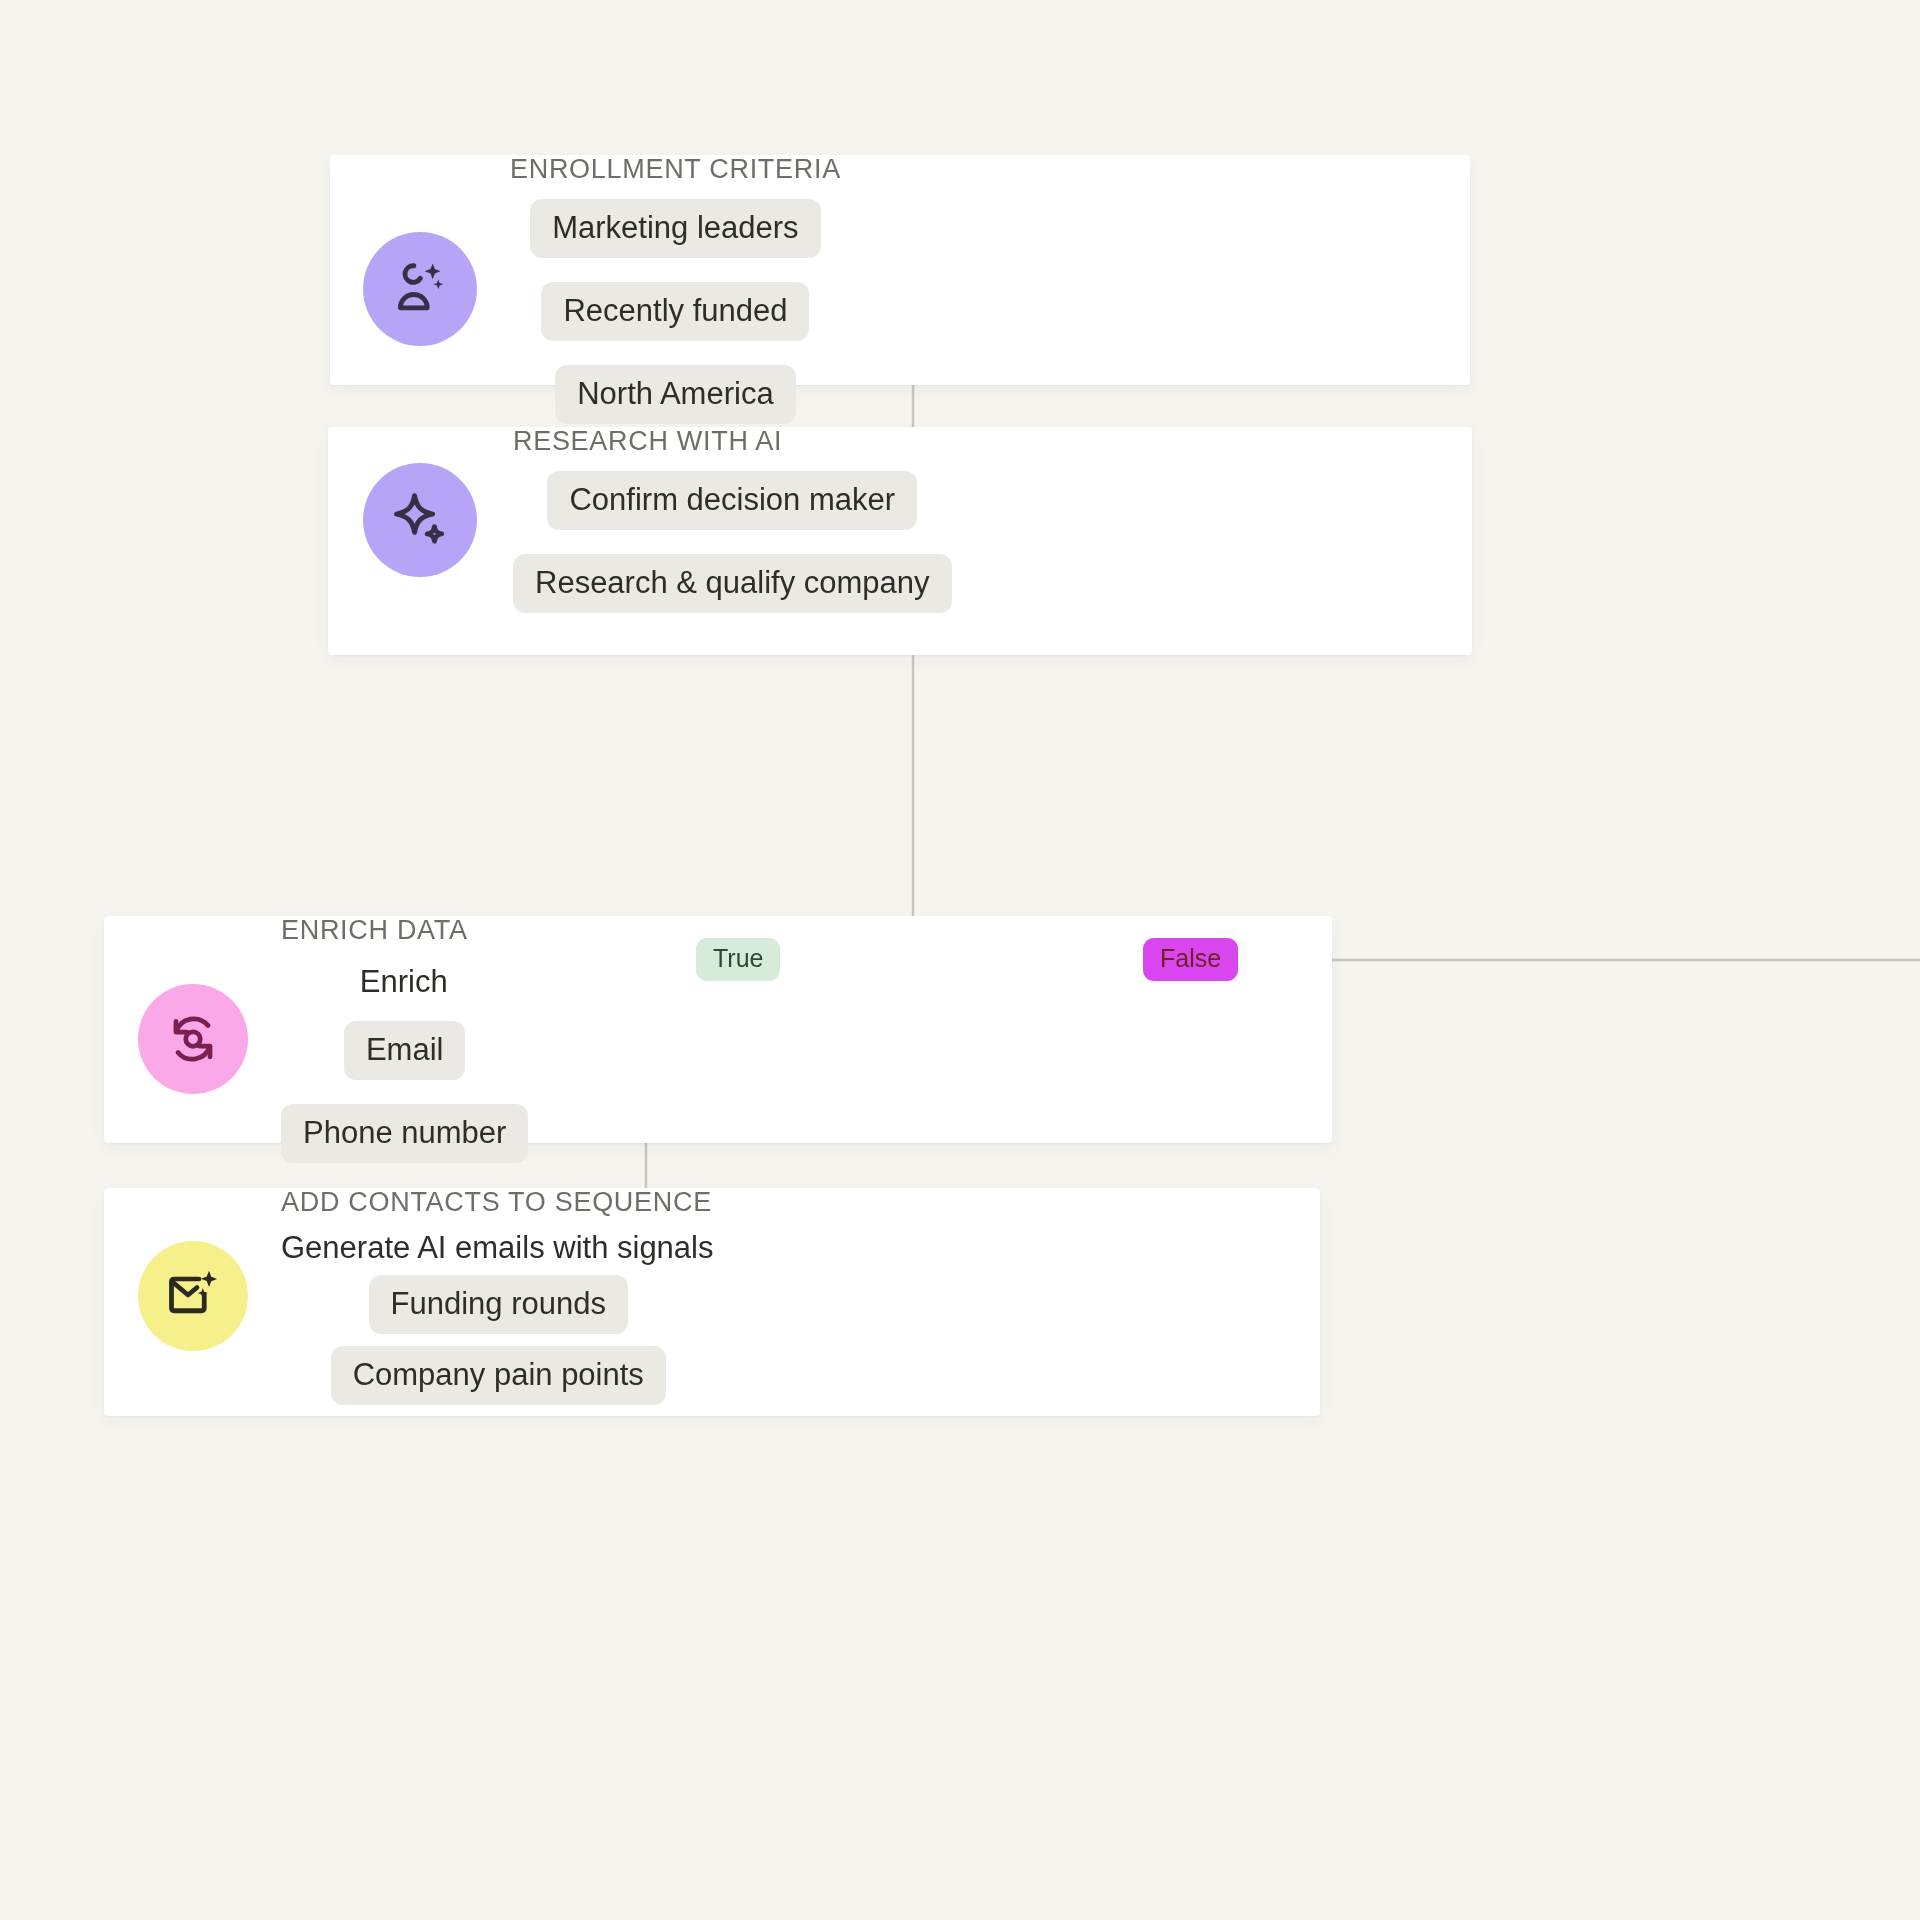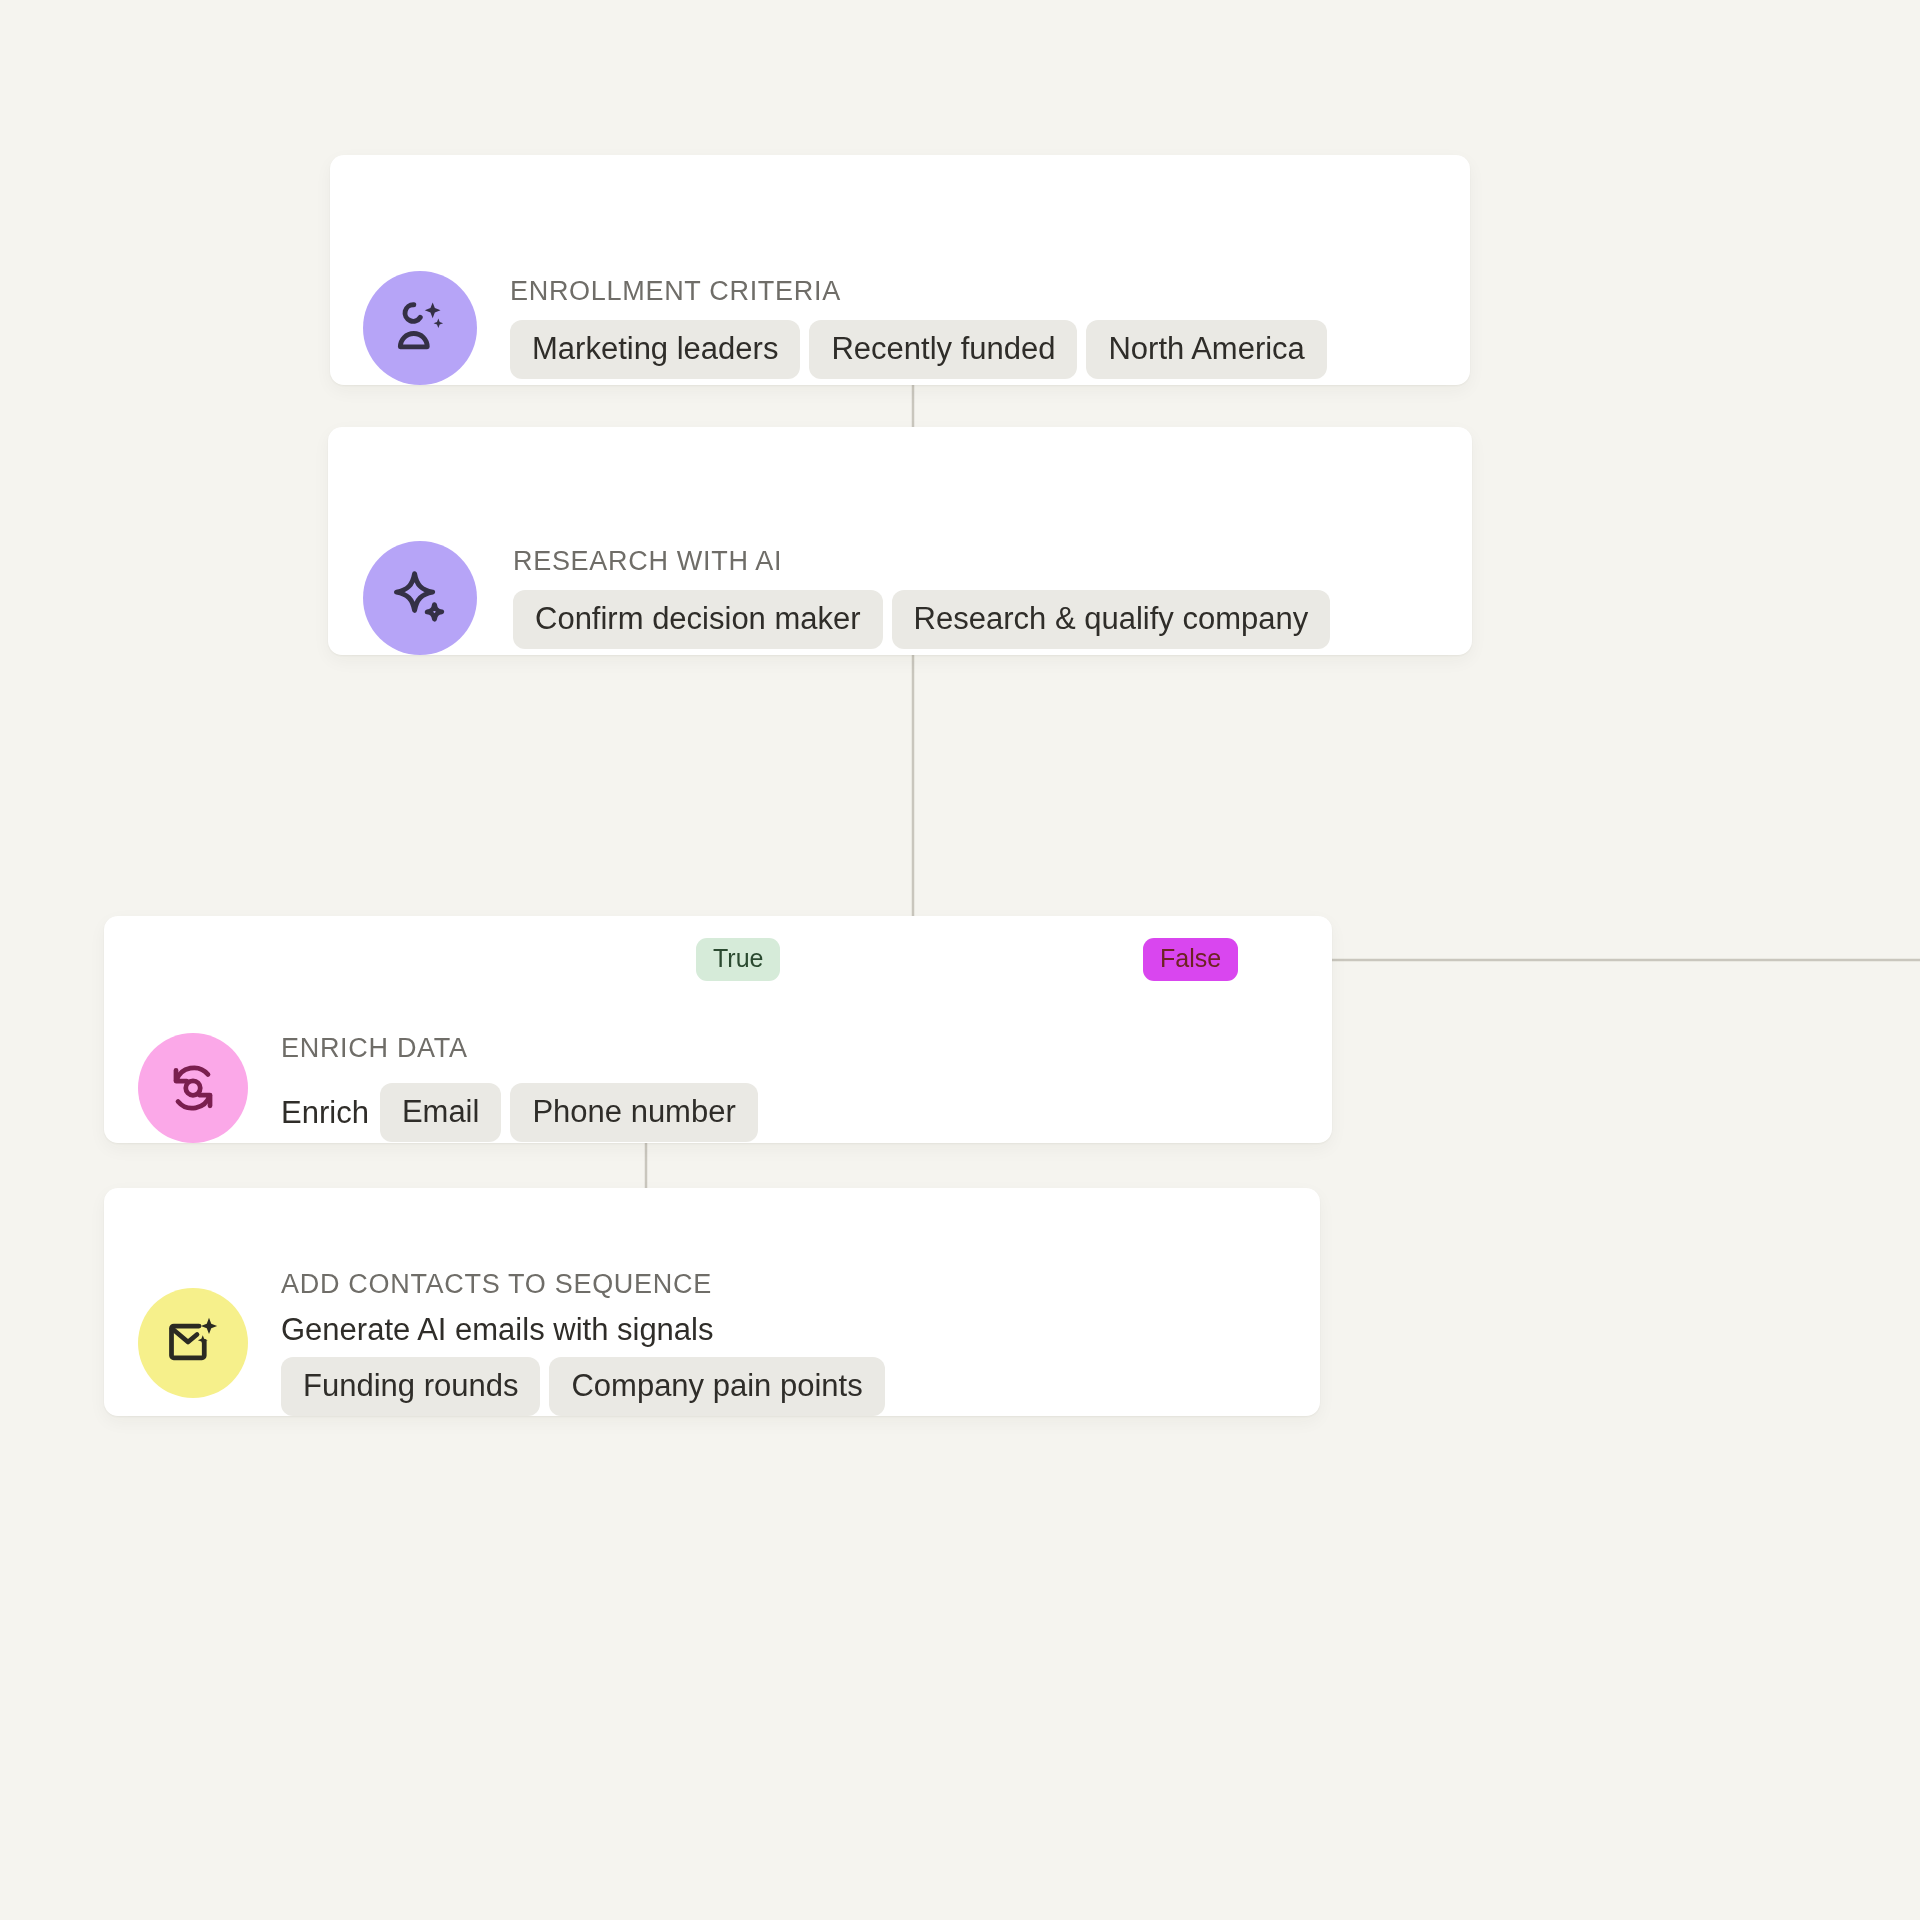--- a/index.html
+++ b/index.html
@@ -26,26 +26,26 @@
     top: 0;
     width: 1920px;
     height: 1920px;
     z-index: 1;
   }
 
   
   .card {
     position: absolute;
     background: #ffffff;
-    border-radius: 14px;
+    border-radius: 4px;
     box-shadow: 0 1px 2px rgba(40,35,25,0.05), 0 6px 18px rgba(40,35,25,0.045);
     z-index: 3;
     box-sizing: border-box;
     display: flex;
-    align-items: flex-end;
+    align-items: flex-start;
   }
   .card-inner {
     display: flex;
     align-items: center;
     width: 100%;
   }
   .icon-wrap {
     flex: 0 0 auto;
     border-radius: 50%;
     display: flex;
@@ -62,22 +62,23 @@
     letter-spacing: 0.7px;
     color: #6f6d68;
     font-weight: 400;
     line-height: 1.1;
     white-space: nowrap;
   }
   .chip-row {
     display: flex;
     flex-wrap: wrap;
     align-items: center;
-    gap: 9px;
+    gap: 24px;
     margin-top: 14px;
+    flex-direction: column;
   }
   .chip {
     background: #eae9e4;
     border-radius: 12px;
     padding: 13px 22px 15px 22px;
     font-size: 31px;
     color: #2f2d29;
     line-height: 1;
     white-space: nowrap;
   }

